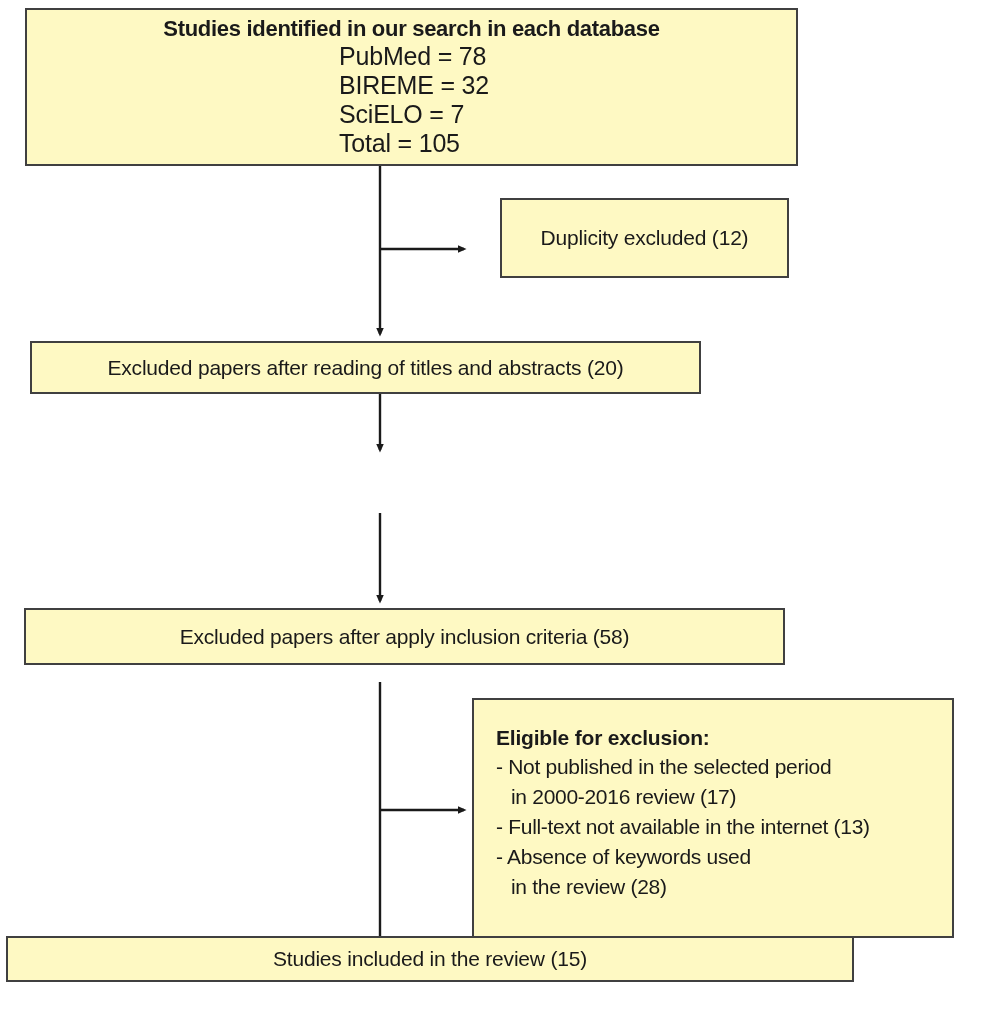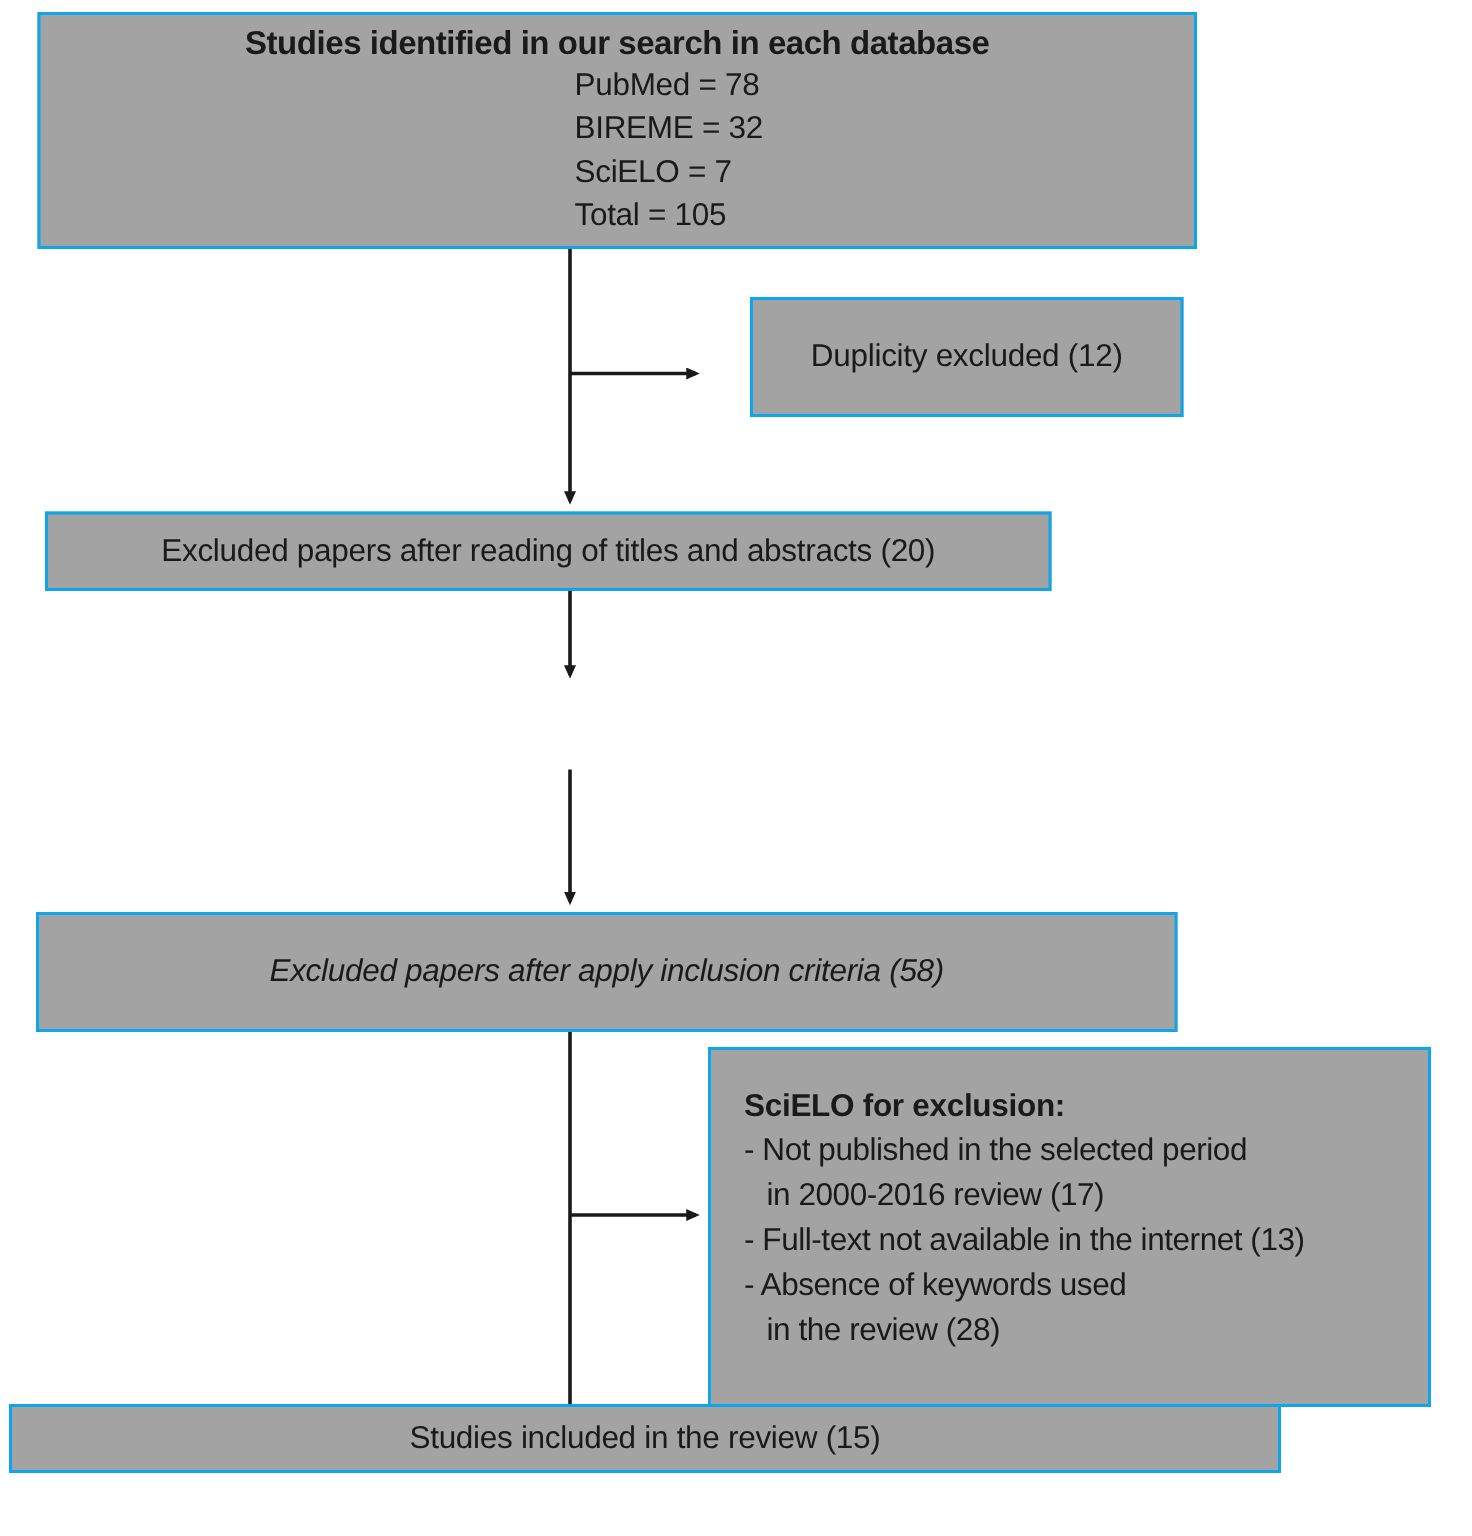--- a/index.html
+++ b/index.html
@@ -17,22 +17,22 @@
   }
   #flow {
     position: absolute;
     left: 0; top: 0;
     width: 981px;
     height: 1024px;
   }
   .box {
     position: absolute;
     box-sizing: border-box;
-    border: 2px solid #0ea5e9;
-    background: #a3a3a3;
+    border: 2px solid #404040;
+    background: #fef9c3;
     display: flex;
     align-items: center;
     justify-content: center;
   }
   .box-text {
     font-size: 21px;
     line-height: 30px;
     letter-spacing: -0.2px;
     text-align: center;
     white-space: nowrap;
@@ -53,45 +53,44 @@
     white-space: nowrap;
   }
   #box-identified .db-list {
     margin: 0;
     padding: 0;
     list-style: none;
     width: 200px;
     margin-left: 312px;
   }
   #box-identified .db-list li {
-    font-size: 21px;
+    font-size: 25px;
     line-height: 29px;
     letter-spacing: -0.2px;
     white-space: nowrap;
-    margin-left: 44px;
   }
 
   
   #box-duplicity {
     left: 472px; top: 198px; width: 289px; height: 80px; margin-left: 28px;
   }
 
   
   #box-excluded-reading {
     left: 30px; top: 341px; width: 671px; height: 53px;
   }
 
   
   #box-eligible {
     left: 24px; top: 457px; width: 761px; height: 56px;
   }
 
   
   #box-excluded-criteria {
-    left: 24px; top: 608px; width: 761px; height: 80px; font-style: italic;
+    left: 24px; top: 608px; width: 761px; height: 57px;
   }
 
   
   #box-reasons {
     left: 472px; top: 698px; width: 482px; height: 240px;
     display: block;
     padding: 26px 0 0 22px;
   }
   #box-reasons .reasons-title {
     font-size: 21px;
@@ -171,21 +170,21 @@
   <div class="box" id="box-excluded-reading">
     <div class="box-text">Excluded papers after reading of titles and abstracts (20)</div>
   </div>
 
 
   <div class="box" id="box-excluded-criteria">
     <div class="box-text">Excluded papers after apply inclusion criteria (58)</div>
   </div>
 
   <div class="box" id="box-reasons">
-    <div class="reasons-title">SciELO for exclusion:</div>
+    <div class="reasons-title">Eligible for exclusion:</div>
     <ul class="reasons-list">
       <li>
         <span>- Not published in the selected period</span>
         <span class="cont">in 2000-2016 review (17)</span>
       </li>
       <li>
         <span>- Full-text not available in the internet (13)</span>
       </li>
       <li>
         <span>- Absence of keywords used</span>

